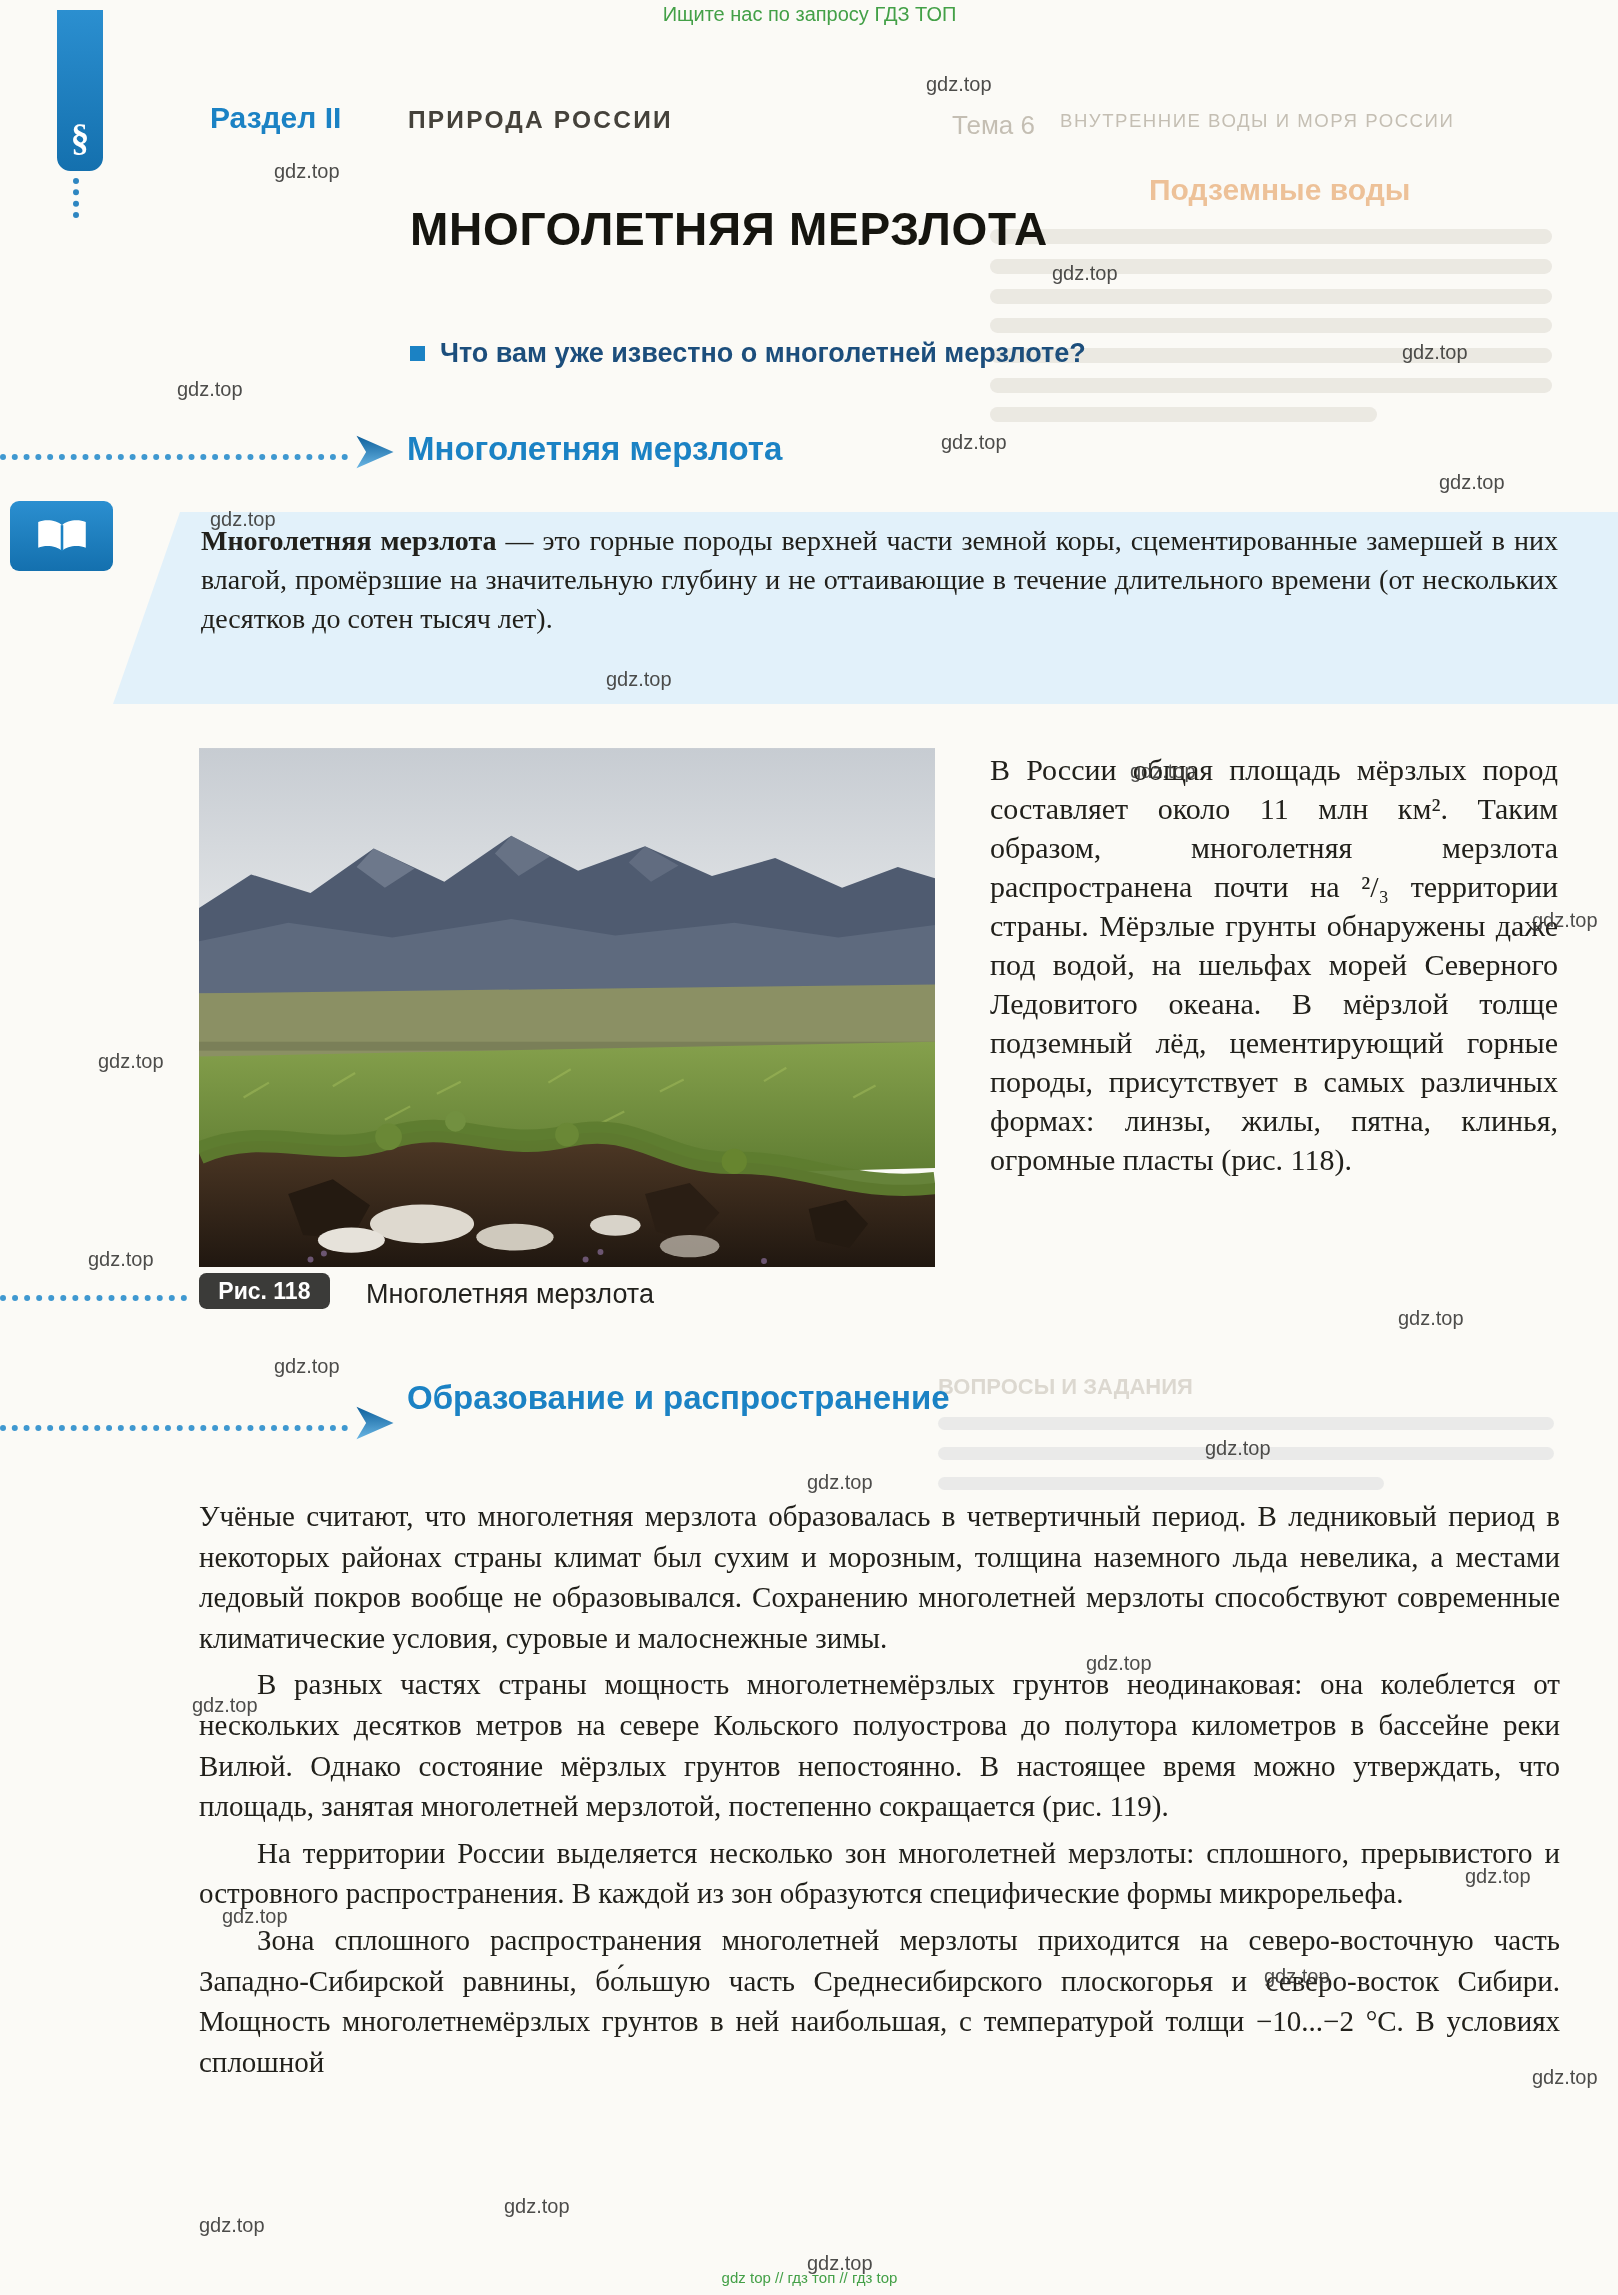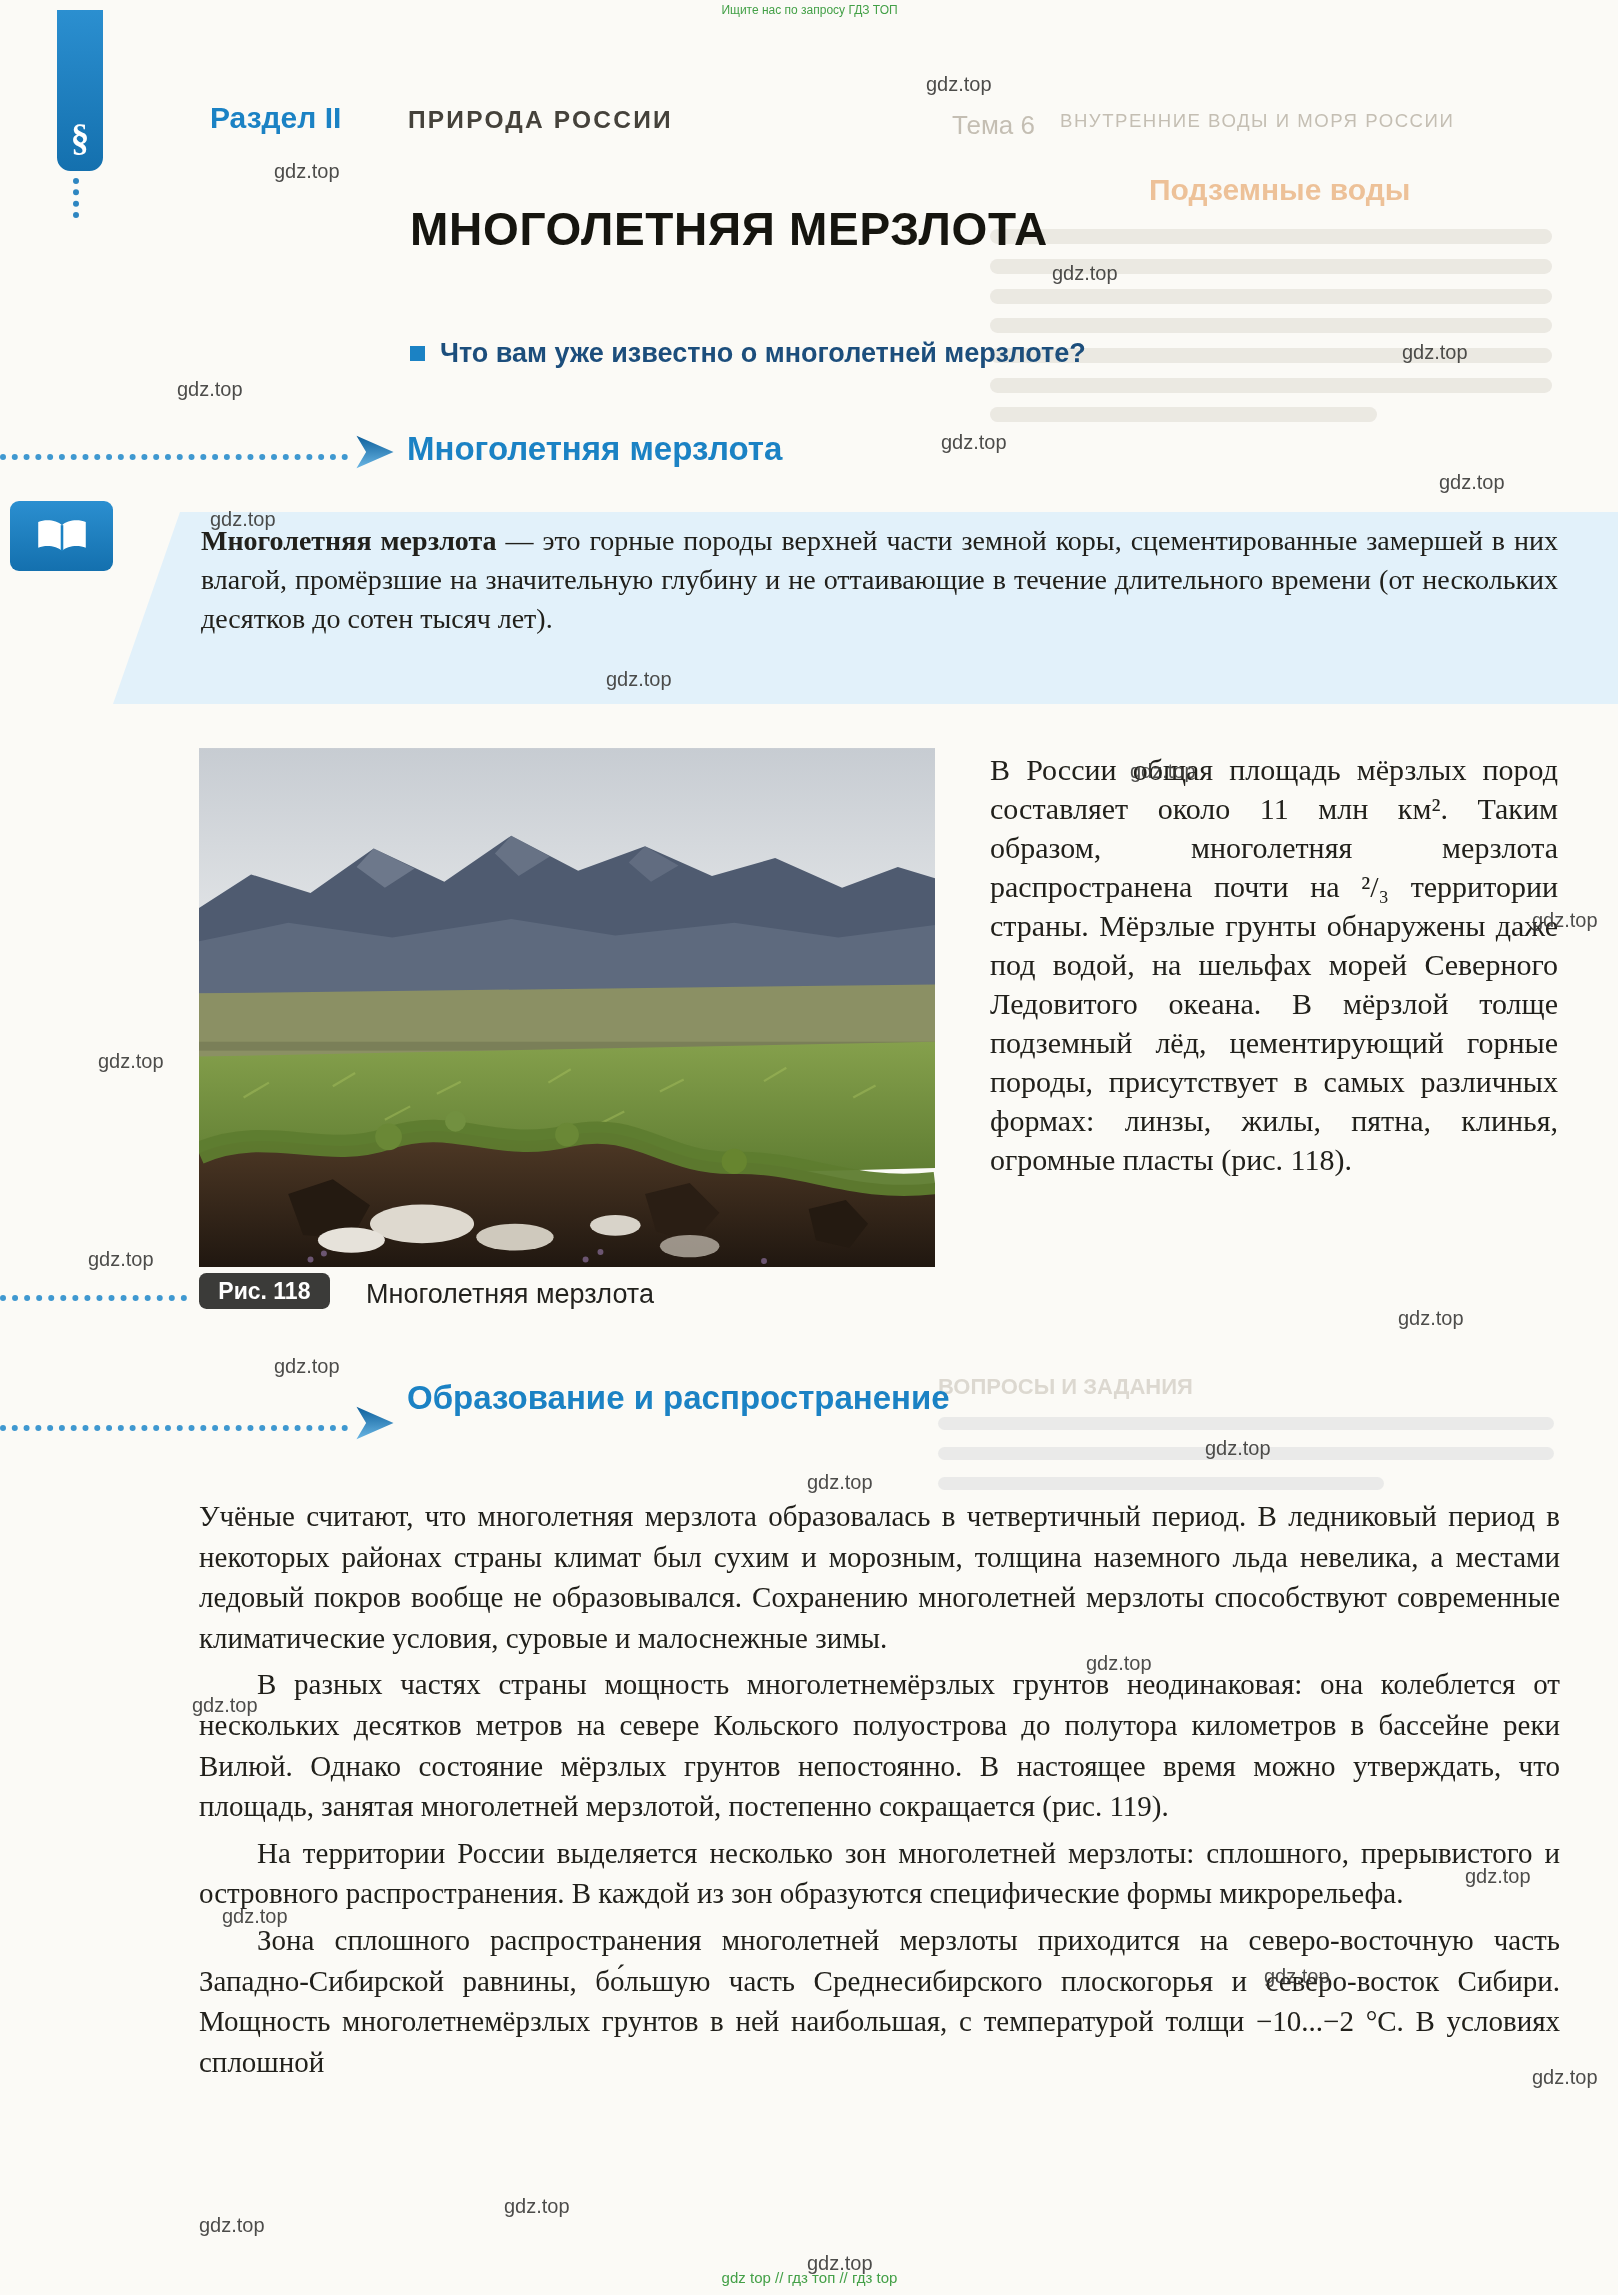--- a/index.html
+++ b/index.html
@@ -1,21 +1,21 @@
 <!DOCTYPE html>
 <html style="font-size:12px"><head>
 <meta charset="utf-8">
 <style>
   html,body{margin:0;padding:0;background:#d9d9d6;}
   .page{position:relative;width:1619px;height:2295px;background:#fbfaf6;overflow:hidden;
         font-family:"Liberation Serif",serif;color:#1e1c18;}
   .abs{position:absolute;}
   .sans{font-family:"Liberation Sans",sans-serif;}
 
-  .top-banner{left:50%;top:3px;transform:translateX(-50%);font-size:12px;color:#43a047;}
+  .top-banner{left:50%;top:3px;transform:translateX(-50%);font-size:20px;color:#43a047;}
   .bottom-banner{left:50%;top:2269px;transform:translateX(-50%);font-size:15px;color:#43a047;}
 
   .wm{position:absolute;font-family:"Liberation Sans",sans-serif;font-size:20px;color:#3a3a38;opacity:.9;}
 
   .bleed{color:#b7b0a3;opacity:.8;}
   .bleed-orange{color:#e08a3c;opacity:.5;font-weight:bold;font-size:30px;}
   .bar{background:rgba(168,157,140,.18);border-radius:7.4px;}
   .bar2{background:rgba(140,145,160,.15);border-radius:6.7px;}
 
   .ribbon{left:57px;top:10.4px;width:46px;height:161px;

